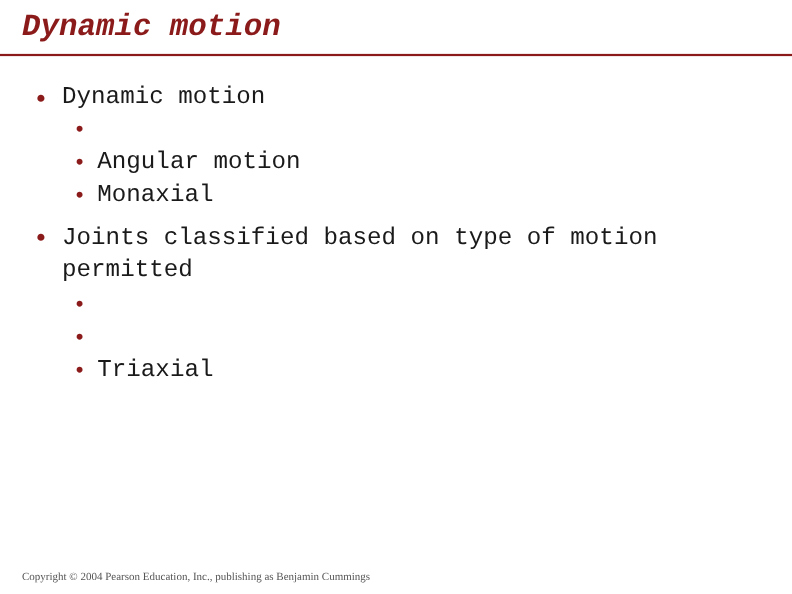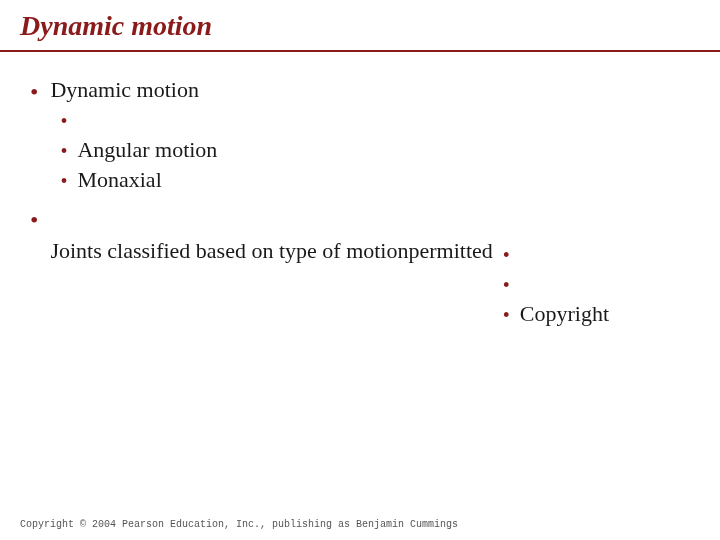--- a/index.html
+++ b/index.html
@@ -1,18 +1,19 @@
 <!DOCTYPE html>
 <html><head>
   <meta charset="utf-8">
   <style>
     * {
       margin: 0;
       padding: 0;
       box-sizing: border-box;
+      font-family: Liberation Mono, monospace;
     }
 
     body {
       width: 720px;
       height: 540px;
       background-color: #ffffff;
       font-family: 'Times New Roman', Times, serif;
       overflow: hidden;
     }
 
@@ -71,34 +72,34 @@
     .bullet-sub {
       color: #8b1a1a;
       font-size: 20px;
       margin-right: 10px;
       flex-shrink: 0;
       margin-top: 3px;
     }
 
     .joints-text {
       display: flex;
-      margin-top: 32px;
+      flex-direction: column;
     }
 
     .joints-line {
       line-height: 1.3;
     }
 
     .copyright {
       position: absolute;
       bottom: 10px;
       left: 20px;
       font-size: 10px;
       color: #555555;
-      font-family: Liberation Mono, monospace;
+      font-family: Liberation Serif, serif;
     }
   </style>
 </head>
 <body>
 
 <div class="header">
   <span class="header-title">Dynamic motion</span>
 </div>
 
 <div class="content">
@@ -135,21 +136,21 @@
         </div>
         <ul class="sub-list">
           <li>
             <span class="bullet-sub">•</span>
           </li>
           <li>
             <span class="bullet-sub">•</span>
           </li>
           <li>
             <span class="bullet-sub">•</span>
-            <span>Copyright</span>
+            <span>Triaxial</span>
           </li>
         </ul>
       </div>
     </li>
 
   </ul>
 </div>
 
 <div class="copyright">Copyright © 2004 Pearson Education, Inc., publishing as Benjamin Cummings</div>
 

